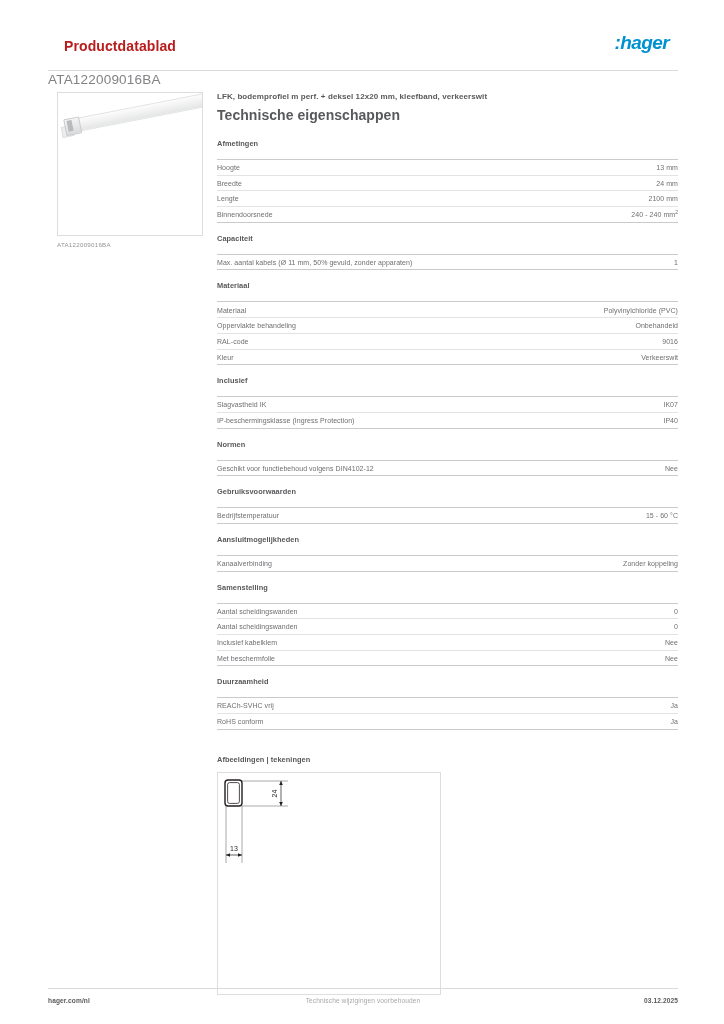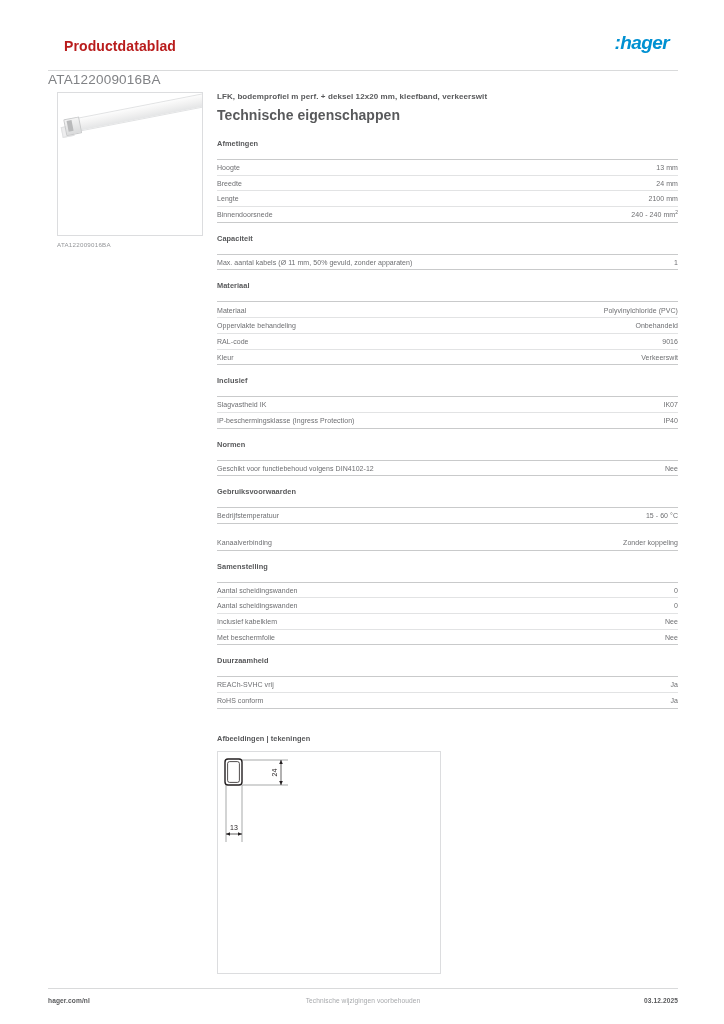--- a/index.html
+++ b/index.html
@@ -357,20 +357,21 @@
           </div>
         </div>
         <div class="spec-group">
           <div class="group-title">Gebruiksvoorwaarden</div>
           <div class="spec-row">
             <span class="spec-label">Bedrijfstemperatuur</span>
             <span class="spec-value">15 - 60 °C</span>
           </div>
         </div>
         <div class="spec-group">
+          <div class="group-title">Aansluitmogelijkheden</div>
           <div class="spec-row">
             <span class="spec-label">Kanaalverbinding</span>
             <span class="spec-value">Zonder koppeling</span>
           </div>
         </div>
         <div class="spec-group">
           <div class="group-title">Samenstelling</div>
           <div class="spec-row">
             <span class="spec-label">Aantal scheidingswanden</span>
             <span class="spec-value">0</span>

